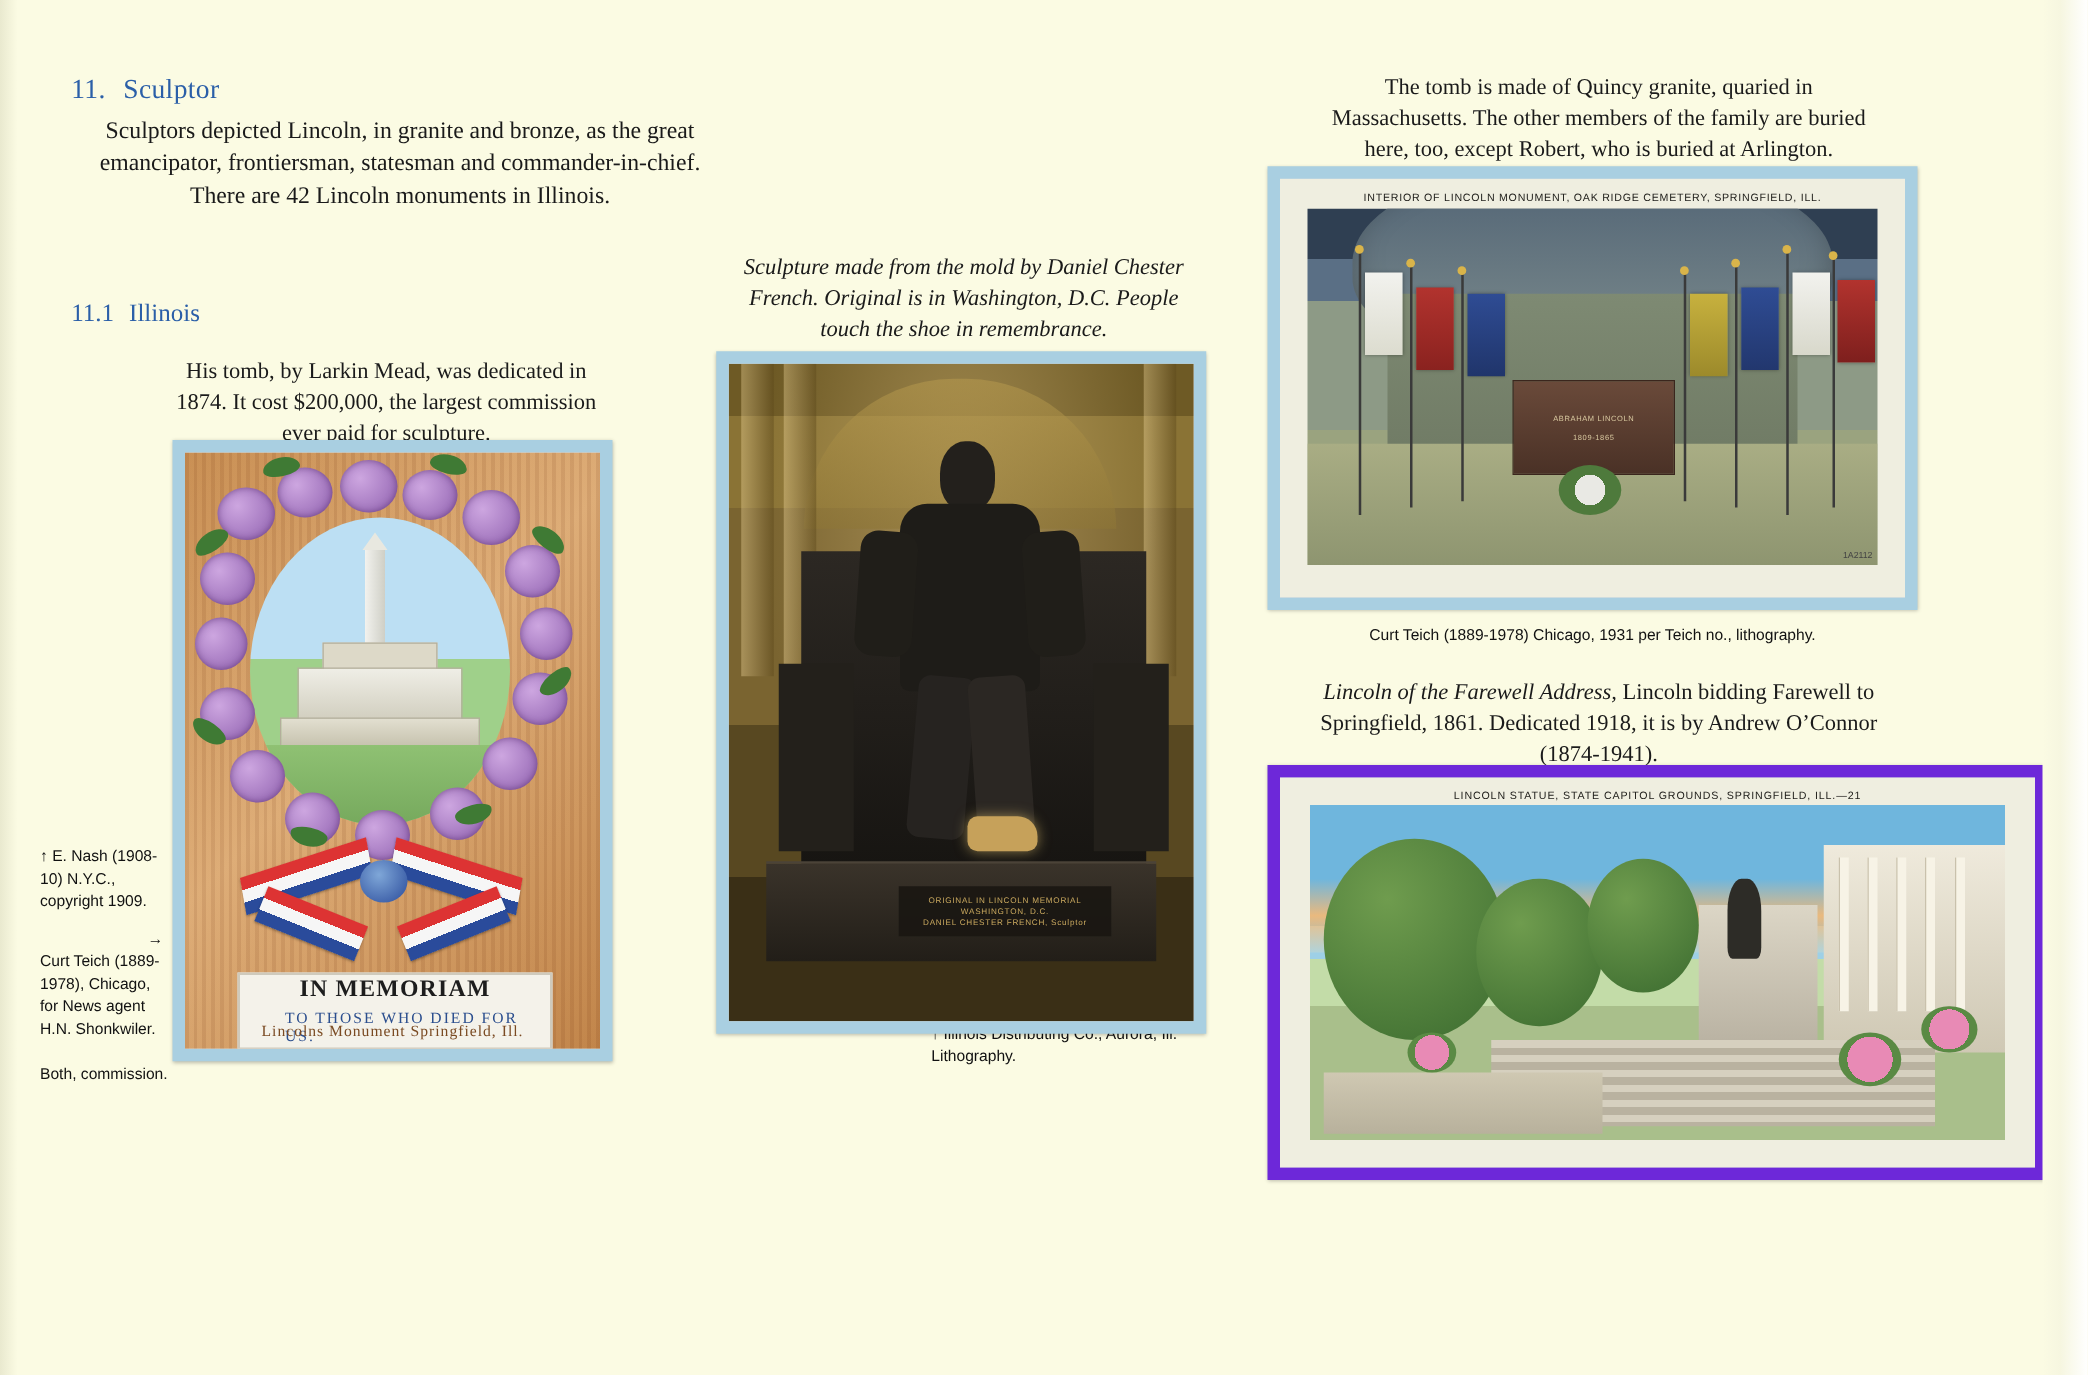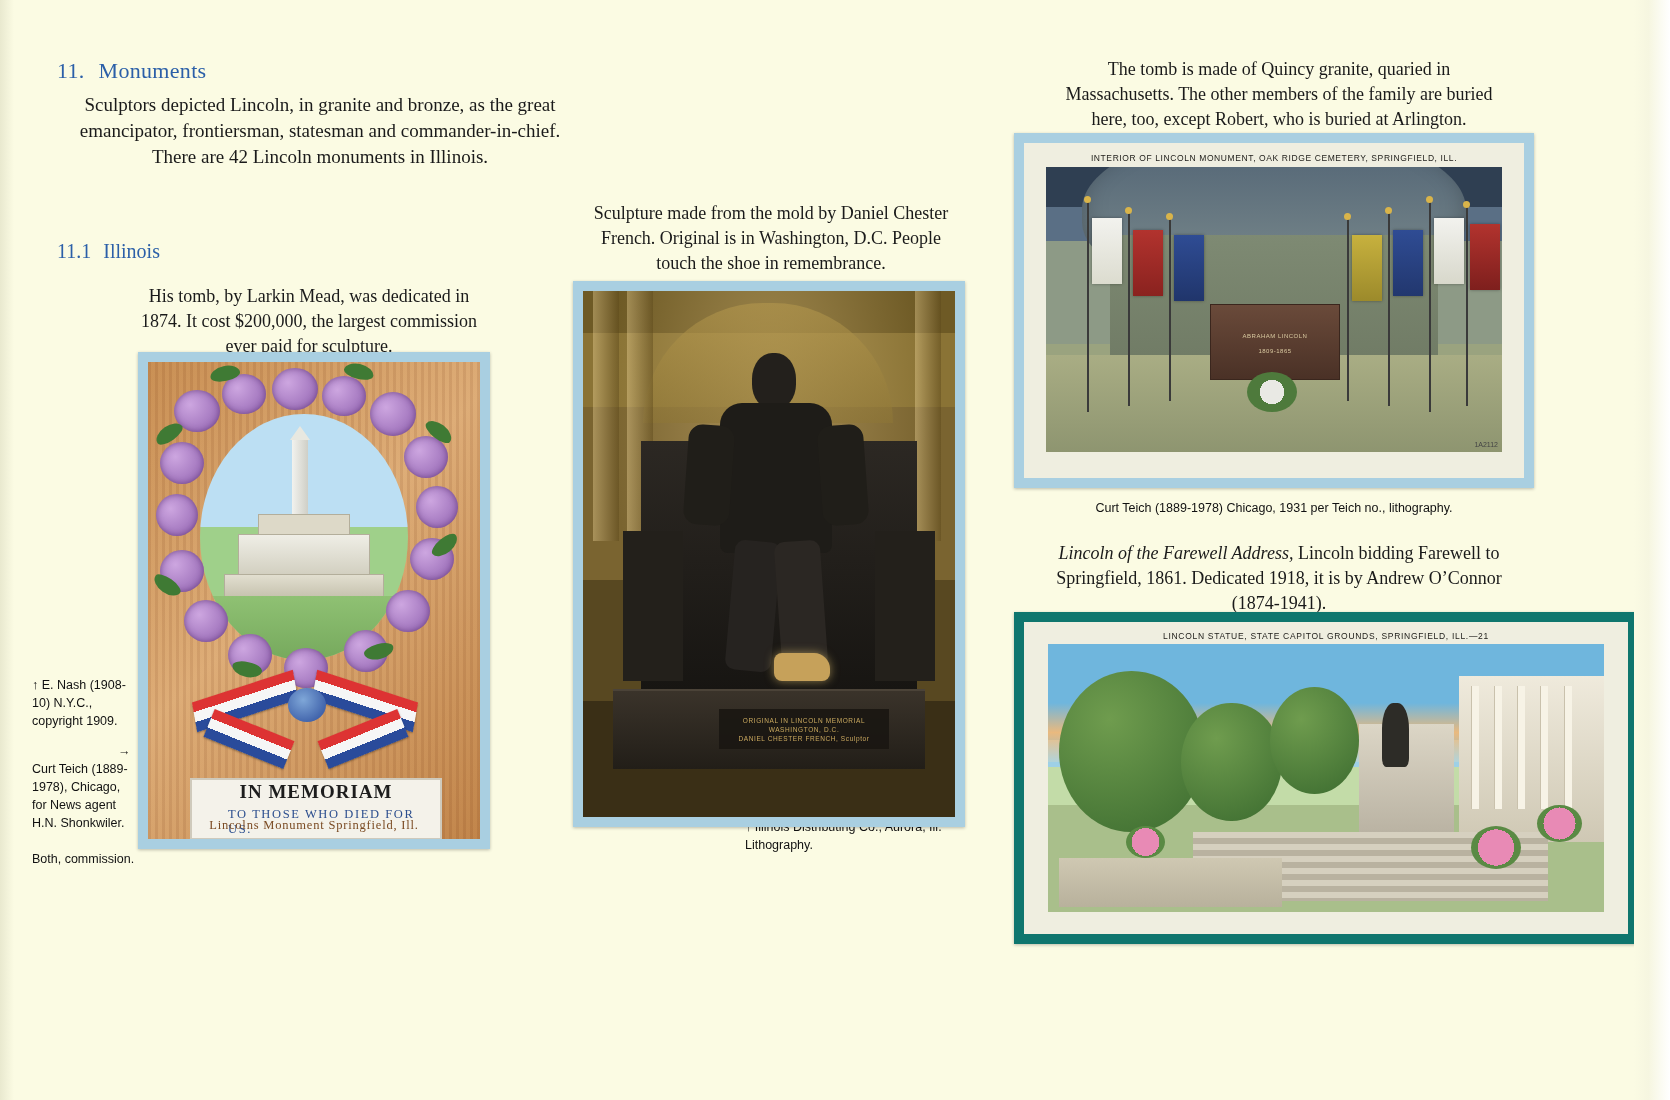--- a/index.html
+++ b/index.html
@@ -257,21 +257,21 @@
   }
   .flagpole { position:absolute; width:2px; background:#3a3a3a; }
   .flag { position:absolute; width:30px; height:66px; box-shadow:0 0 3px rgba(0,0,0,.35); }
   .gold-ball { position:absolute; width:7px; height:7px; border-radius:50%; background:#d9b44a; }
   .int-num {
     position:absolute; right:26px; bottom:30px;
     font-family:"Liberation Sans", sans-serif; font-size:7px; color:#444;
   }
 
   
-  #card-statue { left: 1014px; top: 612px; width: 624px; height: 332px; background:#0f766e; }
+  #card-statue { left: 1014px; top: 612px; width: 624px; height: 332px; background:#6d28d9; }
   .stat-inner { position:absolute; inset:0; background:#efeee0; }
   .stat-top-label {
     position:absolute; left:0; right:0; top:9px; text-align:center;
     font-family:"Liberation Sans", sans-serif; font-size:8.5px; letter-spacing:.7px; color:#22211d;
   }
   .stat-scene {
     position:absolute; left:24px; top:22px; right:24px; bottom:22px;
     overflow:hidden;
     background: linear-gradient(#6fb6dd 0 36%, #9ed0e6 36% 46%, #c3dca8 46% 60%, #a9bf8b 60% 100%);
   }
@@ -312,32 +312,32 @@
   }
 
   .arrow { font-family:"Liberation Sans", sans-serif; }
 </style>
 </head>
 <body>
 
 <div id="page">
 
   <div class="heading1" style="left:57px; top:58px;">
-    <span class="num">11.</span><span>Monuments</span>
+    <span class="num">11.</span><span>Sculptor</span>
   </div>
 
   <div class="para" style="left:60px; top:92px; width:520px;">Sculptors depicted Lincoln, in granite and bronze, as the great emancipator, frontiersman, statesman and commander-in-chief.  There are 42 Lincoln monuments in Illinois.</div>
 
   <div class="heading2" style="left:57px; top:240px;">
     <span class="num">11.1</span><span>Illinois</span>
   </div>
 
   <div class="para" style="left:130px; top:284px; width:358px; font-size:18px;">His tomb, by Larkin Mead, was dedicated in 1874.  It cost $200,000, the largest commission ever paid for sculpture.</div>
 
-  <div class="para" style="left:580px; top:201px; width:382px; font-size:18px;">Sculpture made from the mold by Daniel Chester French.  Original is in Washington, D.C. People touch the shoe in remembrance.</div>
+  <div class="para" style="left:580px; top:201px; width:382px; font-size:18px;font-style:italic;">Sculpture made from the mold by Daniel Chester French.  Original is in Washington, D.C. People touch the shoe in remembrance.</div>
 
   <div class="para" style="left:1055px; top:57px; width:448px; font-size:18px;">The tomb is made of Quincy granite, quaried in Massachusetts.  The other members of the family are buried here, too, except Robert, who is buried at Arlington.</div>
 
   <div class="para" style="left:1048px; top:541px; width:462px; font-size:18px;">
     <em>Lincoln of the Farewell Address,</em><span> Lincoln bidding Farewell to Springfield, 1861.  Dedicated 1918, it is by Andrew O’Connor (1874-1941).</span>
   </div>
 
   <div class="caption-small" style="left:32px; top:676px; width:104px;">↑ E. Nash (1908-10) N.Y.C., copyright 1909.</div>
   <div class="caption-small arrow" style="left:118px; top:742px; width:30px;">→</div>
   <div class="caption-small" style="left:32px; top:760px; width:104px;">Curt Teich (1889-1978), Chicago, for News agent H.N. Shonkwiler.</div>

